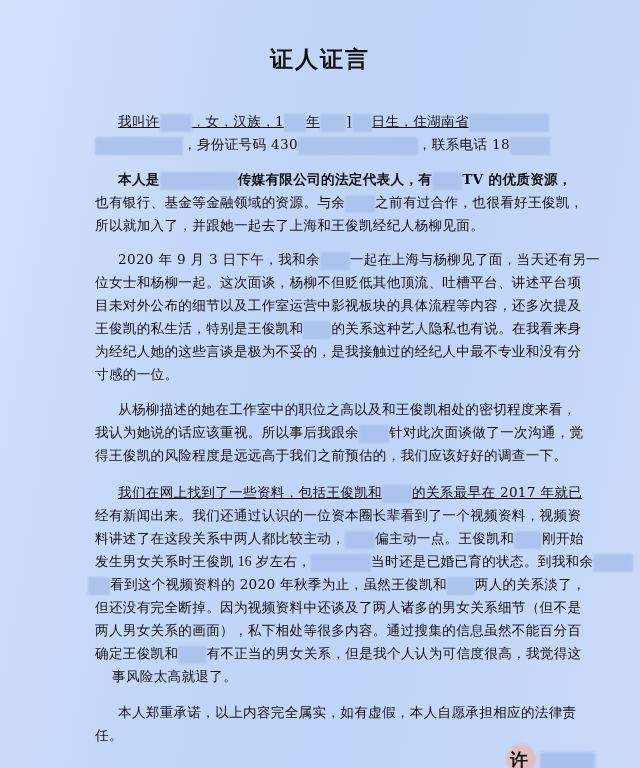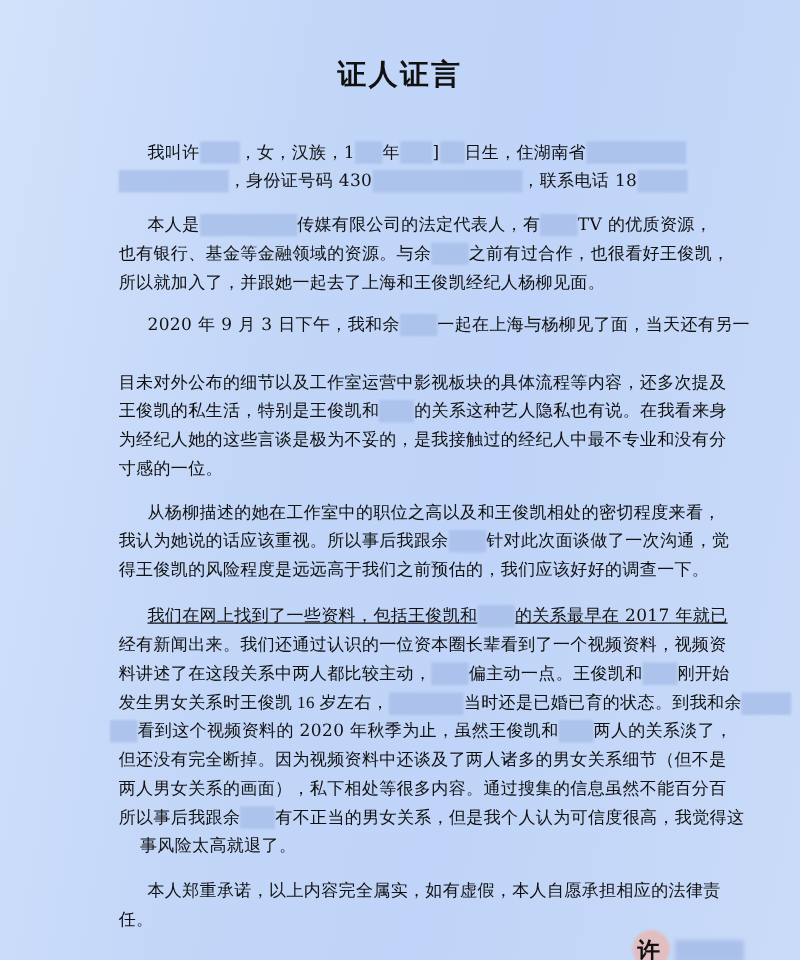--- a/index.html
+++ b/index.html
@@ -37,40 +37,43 @@
       position: absolute; left: 540px; top: 752px; width: 55px; height: 18px;
       background: #a9c0ea; filter: blur(1.5px);
     }
   </style>
 </head>
 <body>
 
 <div class="page">
   <div class="title">证人证言</div>
 
-  <div class="line indent" style="top:113px;">
+  <div class="line indent" style="top:113px;text-decoration:underline;">
     <span>我叫许</span><span class="redact" style="width:32px"></span><span>，女，汉族，1</span><span class="redact" style="width:22px"></span><span>年</span><span class="redact" style="width:26px"></span><span>]</span><span class="redact" style="width:20px"></span><span>日生，住湖南省</span><span class="redact" style="width:80px"></span>
   </div>
 
   <div class="line" style="top:136px;">
     <span class="redact" style="width:88px"></span><span>，身份证号码 430</span><span class="redact" style="width:120px"></span><span>，联系电话 18</span><span class="redact" style="width:40px"></span>
   </div>
 
-  <div class="line indent" style="top:171px;">
+  <div class="line indent" style="top:171px;font-weight:bold;">
     <span>本人是</span><span class="redact" style="width:78px"></span><span>传媒有限公司的法定代表人，有</span><span class="redact" style="width:30px"></span><span>TV 的优质资源，</span>
   </div>
   <div class="line" style="top:194px;">
     <span>也有银行、基金等金融领域的资源。与余</span><span class="redact" style="width:30px"></span><span>之前有过合作，也很看好王俊凯，</span>
   </div>
   <div class="line" style="top:217px;">
     <span>所以就加入了，并跟她一起去了上海和王俊凯经纪人杨柳见面。</span>
   </div>
 
   <div class="line indent" style="top:251px;">
     <span>2020 年 9 月 3 日下午，我和余</span><span class="redact" style="width:30px"></span><span>一起在上海与杨柳见了面，当天还有另一</span>
+  </div>
+  <div class="line" style="top:274px;">
+    <span>位女士和杨柳一起。这次面谈，杨柳不但贬低其他顶流、吐槽平台、讲述平台项</span>
   </div>
   <div class="line" style="top:297px;">
     <span>目未对外公布的细节以及工作室运营中影视板块的具体流程等内容，还多次提及</span>
   </div>
   <div class="line" style="top:320px;">
     <span>王俊凯的私生活，特别是王俊凯和</span><span class="redact" style="width:28px"></span><span>的关系这种艺人隐私也有说。在我看来身</span>
   </div>
   <div class="line" style="top:343px;">
     <span>为经纪人她的这些言谈是极为不妥的，是我接触过的经纪人中最不专业和没有分</span>
   </div>
@@ -103,21 +106,21 @@
   <div class="line" style="top:576px;left:88px;">
     <span class="redact" style="width:22px"></span><span>看到这个视频资料的 2020 年秋季为止，虽然王俊凯和</span><span class="redact" style="width:28px"></span><span>两人的关系淡了，</span>
   </div>
   <div class="line" style="top:599px;">
     <span>但还没有完全断掉。因为视频资料中还谈及了两人诸多的男女关系细节（但不是</span>
   </div>
   <div class="line" style="top:622px;">
     <span>两人男女关系的画面），私下相处等很多内容。通过搜集的信息虽然不能百分百</span>
   </div>
   <div class="line" style="top:645px;">
-    <span>所以事后我跟余</span><span class="redact" style="width:28px"></span><span>有不正当的男女关系，但是我个人认为可信度很高，我觉得这</span>
+    <span>确定王俊凯和</span><span class="redact" style="width:28px"></span><span>有不正当的男女关系，但是我个人认为可信度很高，我觉得这</span>
   </div>
   <div class="line" style="top:668px;margin-left:17px;">
     <span>事风险太高就退了。</span>
   </div>
 
   <div class="line indent" style="top:704px;">
     <span>本人郑重承诺，以上内容完全属实，如有虚假，本人自愿承担相应的法律责</span>
   </div>
   <div class="line" style="top:727px;">
     <span>任。</span>

